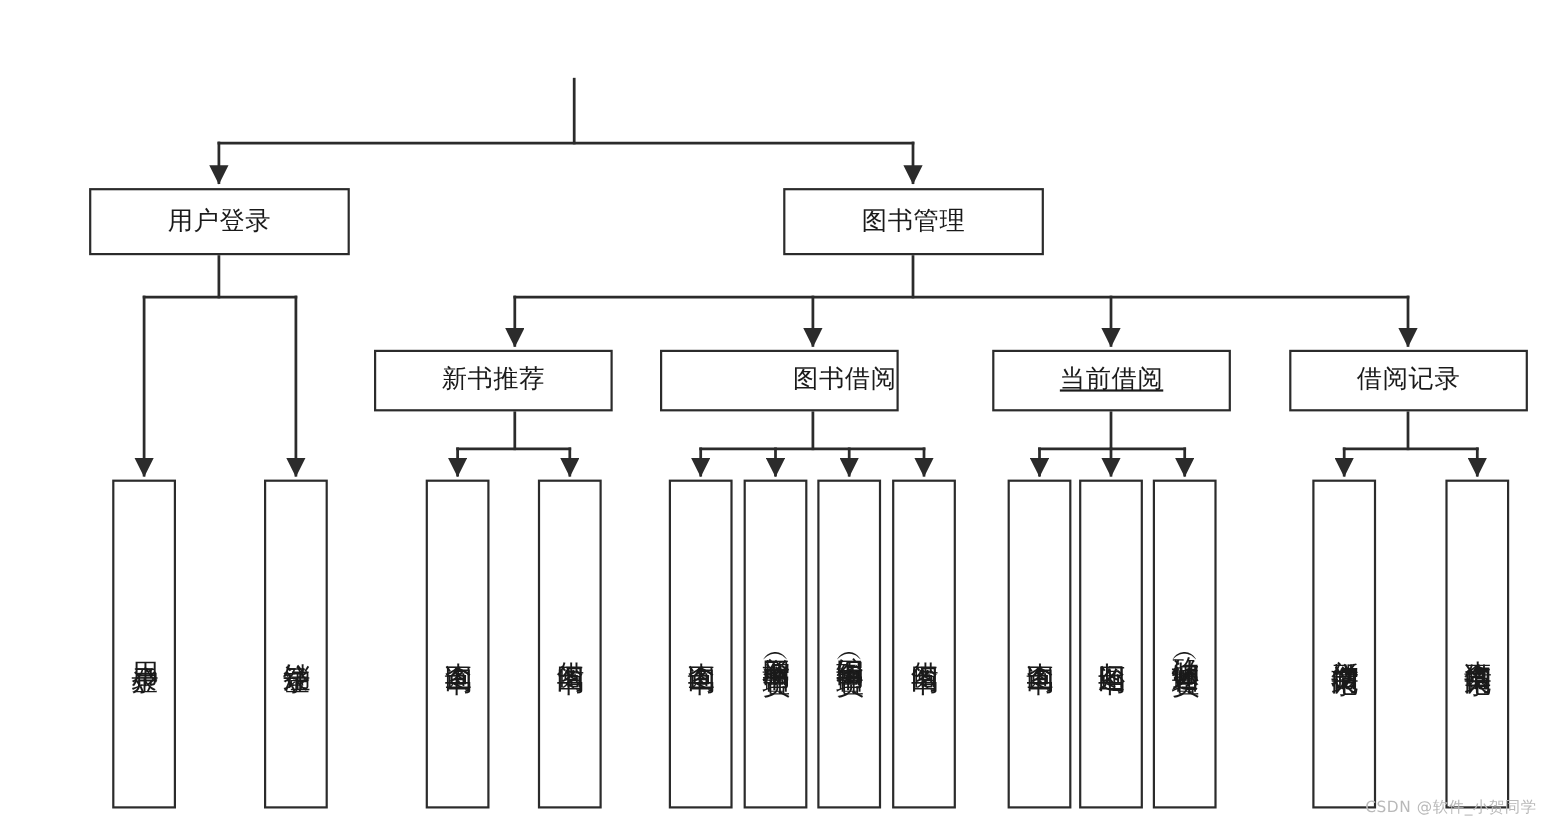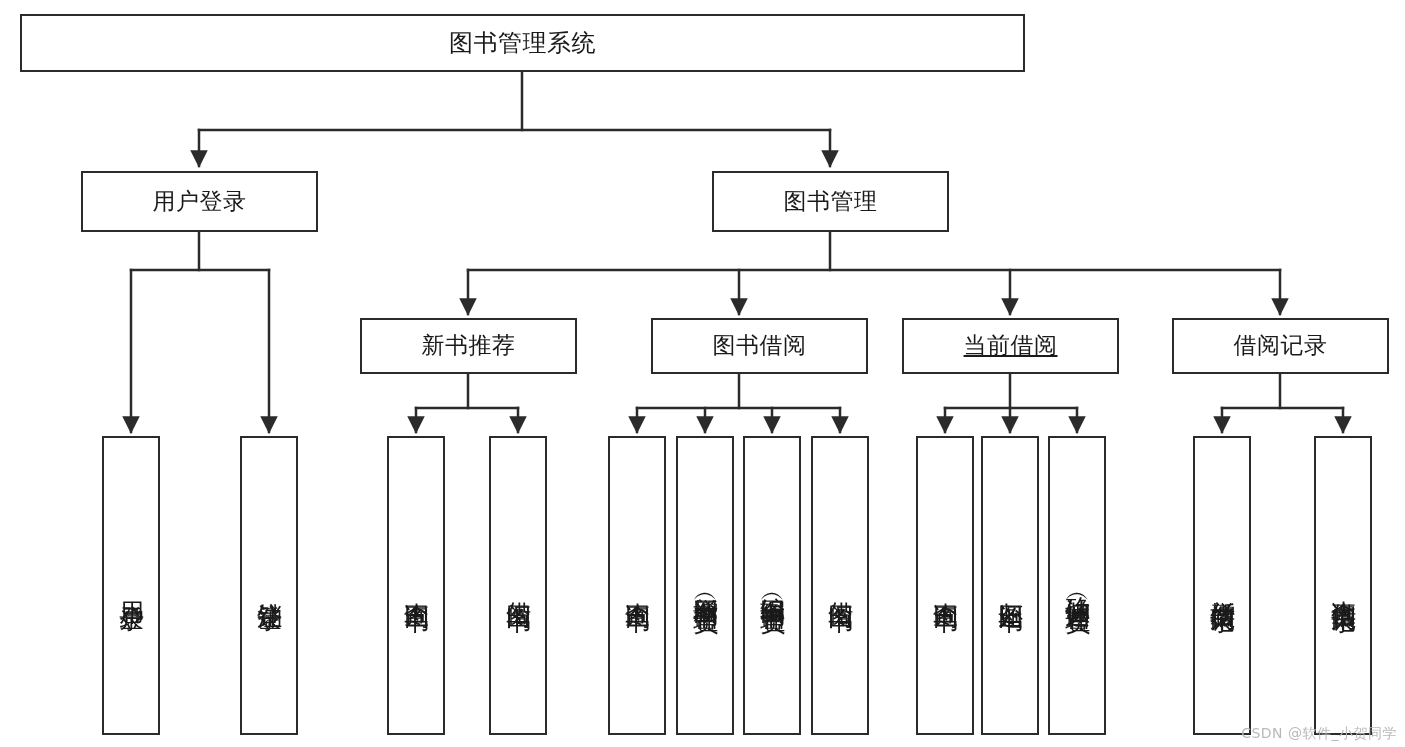--- a/index.html
+++ b/index.html
@@ -125,35 +125,32 @@
       <path d="M 1010 408 L 1010 432" marker-end="url(#arrow)"></path>
       <path d="M 1077 408 L 1077 432" marker-end="url(#arrow)"></path>
 
       <path d="M 1280 374 L 1280 408"></path>
       <path d="M 1222 408 L 1343 408"></path>
       <path d="M 1222 408 L 1222 432" marker-end="url(#arrow)"></path>
       <path d="M 1343 408 L 1343 432" marker-end="url(#arrow)"></path>
     </g>
   </svg>
 
-  <div class="node horiz title" style="left:20px; top:14px; width:1005px; height:58px;">
-    <span class="node-label">图书管理系统</span>
-  </div>
 
   <div class="node horiz" style="left:81px; top:171px; width:237px; height:61px;">
     <span class="node-label">用户登录</span>
   </div>
   <div class="node horiz" style="left:712px; top:171px; width:237px; height:61px;">
     <span class="node-label">图书管理</span>
   </div>
 
-  <div class="node horiz" style="left:360px; top:318px; width:217px; height:56px;">
+  <div class="node horiz" style="left:340px; top:318px; width:217px; height:56px;">
     <span class="node-label">新书推荐</span>
   </div>
-  <div class="node horiz" style="left:651px; top:318px; width:217px; height:56px;">
+  <div class="node horiz" style="left:600px; top:318px; width:217px; height:56px;justify-content:flex-end;">
     <span class="node-label">图书借阅</span>
   </div>
   <div class="node horiz" style="left:902px; top:318px; width:217px; height:56px;text-decoration:underline;">
     <span class="node-label">当前借阅</span>
   </div>
   <div class="node horiz" style="left:1172px; top:318px; width:217px; height:56px;">
     <span class="node-label">借阅记录</span>
   </div>
 
   <div class="node vert" style="left:102px; top:436px; width:58px; height:299px;">

